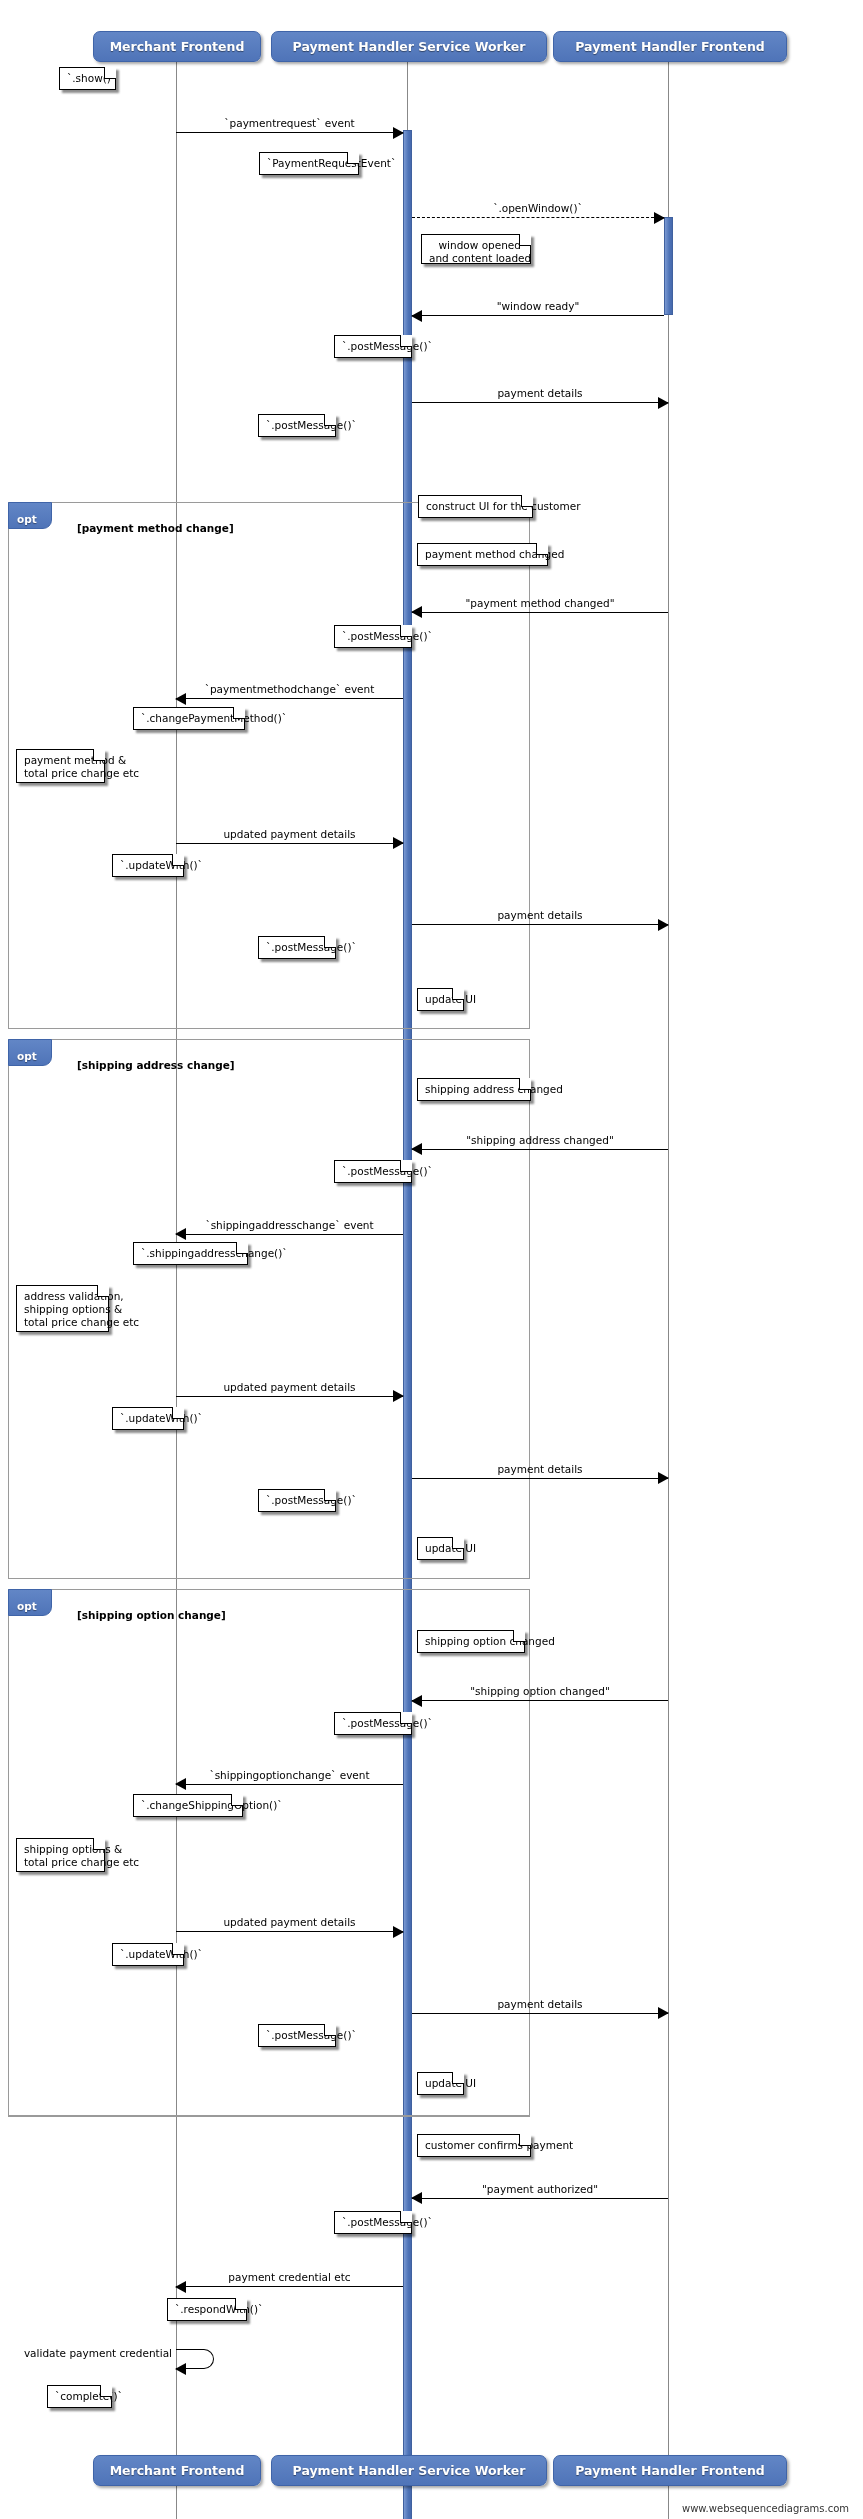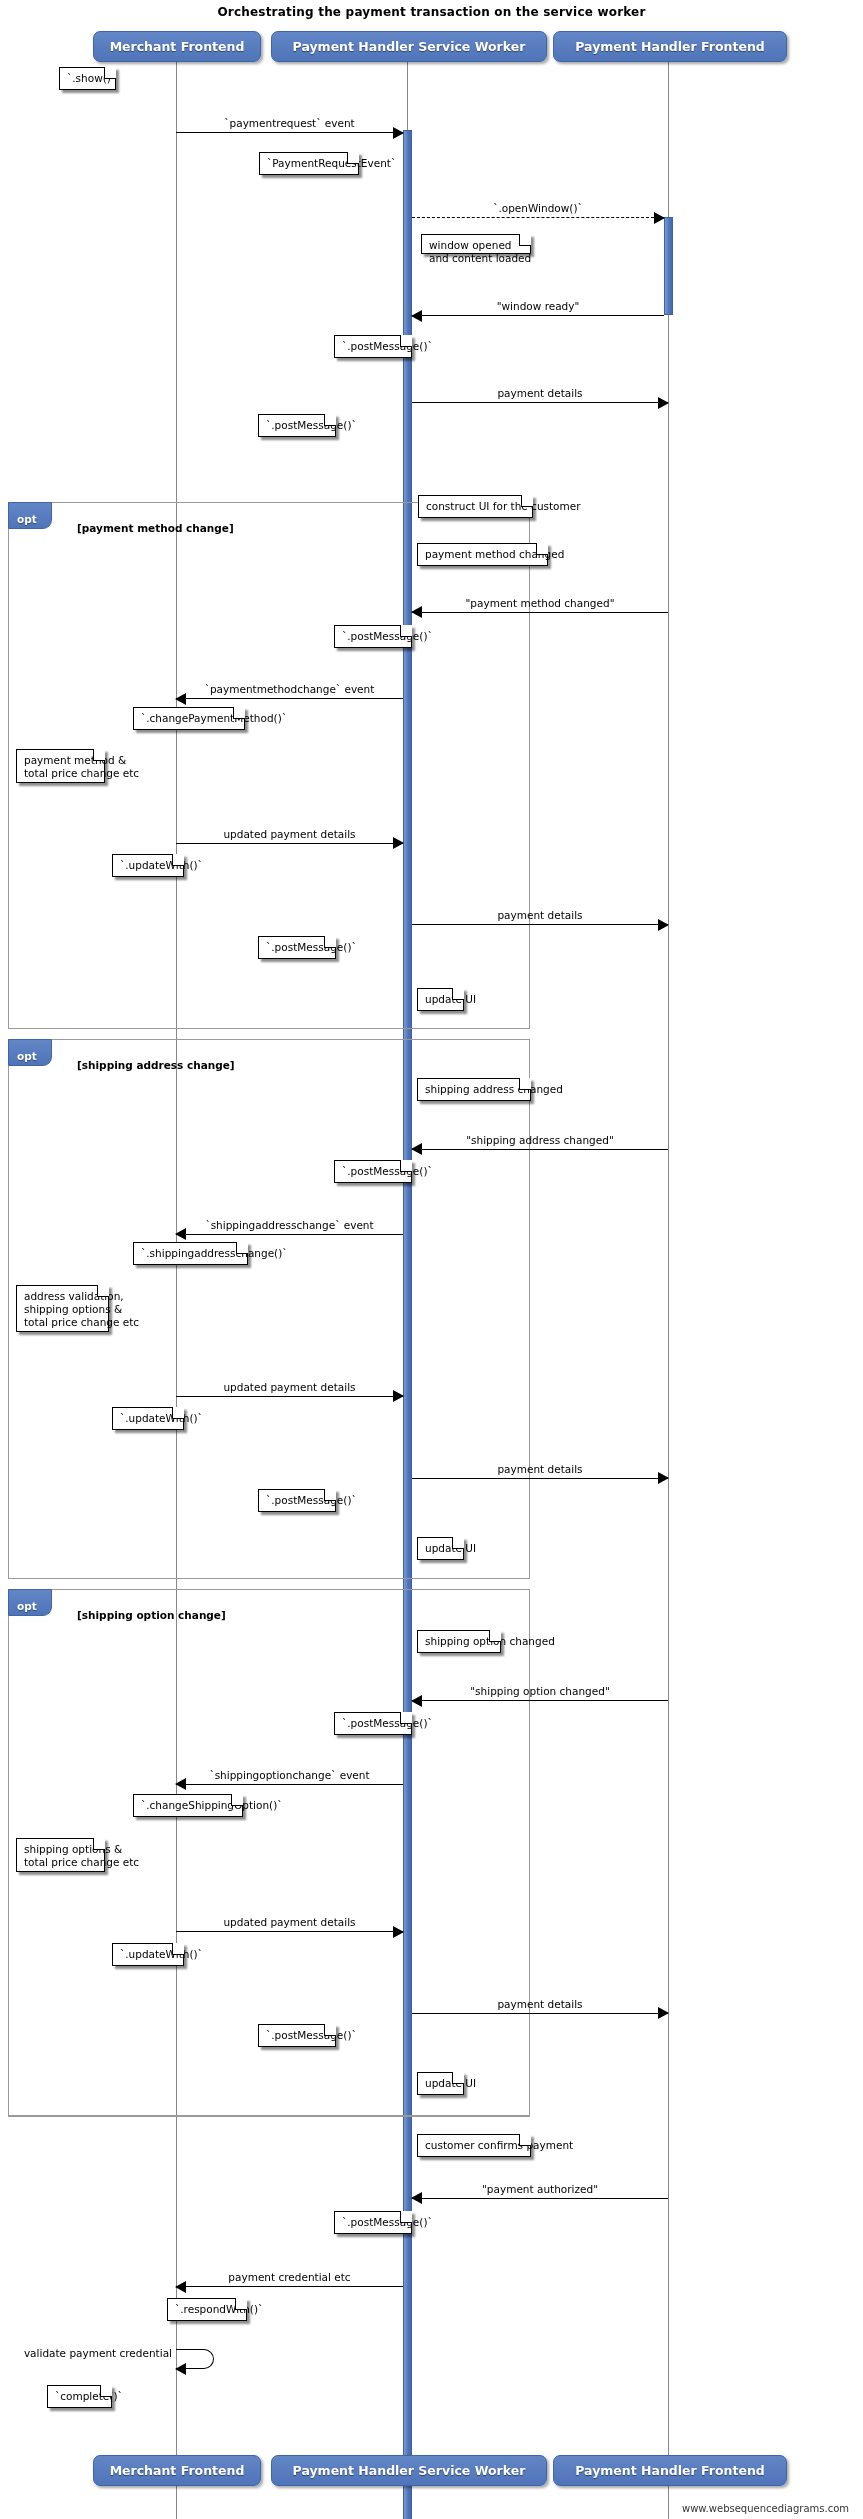--- a/index.html
+++ b/index.html
@@ -186,21 +186,20 @@
     font-size:10px;
     color:#333;
     white-space:nowrap;
   }
 </style>
 </head>
 <body>
 
 <div id="page">
 
-  <div id="title">Orchestrating the payment transaction on the service worker</div>
 
   <div class="lifeline" style="left: 176px; top: 60px; height: 3920.6px;"></div>
   <div class="lifeline" style="left: 407px; top: 60px; height: 3920.6px;"></div>
   <div class="lifeline" style="left: 668px; top: 60px; height: 3920.6px;"></div>
 
   <div class="actor" style="left:93px; top:31px; width:166px;">Merchant Frontend</div>
   <div class="actor" style="left:271px; top:31px; width:274px;">Payment Handler Service Worker</div>
   <div class="actor" style="left:553px; top:31px; width:232px;">Payment Handler Frontend</div>
 
   <div class="activation" style="left: 403px; top: 130.4px; height: 3756.9px;"></div>
@@ -332,21 +331,21 @@
   </div>
 
   <div class="selfmsg" style="left: 176px; top: 2348.5px; width: 38px; height: 20px;">
     <div class="box"></div>
     <div class="head"></div>
     <div class="label">validate payment credential</div>
   </div>
 
   <div class="note" style="left: 59px; top: 66.5px; width: 57px;">`.show()`</div>
   <div class="note" style="left: 259px; top: 151.7px; width: 100px;">`PaymentRequestEvent`</div>
-  <div class="note" style="left: 421px; top: 233.5px; width: 110px; height: 20px;">window opened
+  <div class="note" style="left: 421px; top: 233.5px; width: 110px; height: 30px; text-align: right;">window opened
 and content loaded</div>
   <div class="note" style="left: 334px; top: 335px; width: 78px;">`.postMessage()`</div>
   <div class="note" style="left: 258px; top: 413.6px; width: 78px;">`.postMessage()`</div>
   <div class="note" style="left: 418px; top: 461.1px; width: 115px; margin-top: 34px;">construct UI for the customer</div>
 
   <div class="note" style="left: 417px; top: 542.9px; width: 131px;">payment method changed</div>
   <div class="note" style="left: 334px; top: 624.8px; width: 78px;">`.postMessage()`</div>
   <div class="note" style="left: 133px; top: 706.6px; width: 112px;">`.changePaymentMethod()`</div>
   <div class="note" style="left: 16px; top: 749.2px; width: 89px; height: 34px;">payment method &amp;
 total price change etc</div>
@@ -357,21 +356,21 @@
   <div class="note" style="left: 417px; top: 1078.2px; width: 114px;">shipping address changed</div>
   <div class="note" style="left: 334px; top: 1160.1px; width: 78px;">`.postMessage()`</div>
   <div class="note" style="left: 133px; top: 1241.9px; width: 115px;">`.shippingaddresschange()`</div>
   <div class="note" style="left: 16px; top: 1284.5px; width: 93px; height: 47px;">address validation,
 shipping options &amp;
 total price change etc</div>
   <div class="note" style="left: 112px; top: 1407.2px; width: 72px;">`.updateWith()`</div>
   <div class="note" style="left: 258px; top: 1489.1px; width: 78px;">`.postMessage()`</div>
   <div class="note" style="left: 417px; top: 1536.6px; width: 47px;">update UI</div>
 
-  <div class="note" style="left: 417px; top: 1629.9px; width: 84px;">shipping option changed</div>
+  <div class="note" style="left: 417px; top: 1629.9px; width: 108px;">shipping option changed</div>
   <div class="note" style="left: 334px; top: 1711.7px; width: 78px;">`.postMessage()`</div>
   <div class="note" style="left: 133px; top: 1793.6px; width: 110px;">`.changeShippingOption()`</div>
   <div class="note" style="left: 16px; top: 1837.8px; width: 89px; height: 34px;">shipping options &amp;
 total price change etc</div>
   <div class="note" style="left: 112px; top: 1942.5px; width: 72px;">`.updateWith()`</div>
   <div class="note" style="left: 258px; top: 2024.4px; width: 78px;">`.postMessage()`</div>
   <div class="note" style="left: 417px; top: 2071.9px; width: 47px;">update UI</div>
 
   <div class="note" style="left: 417px; top: 2134.1px; width: 114px;">customer confirms payment</div>
   <div class="note" style="left: 334px; top: 2211px; width: 78px;">`.postMessage()`</div>

